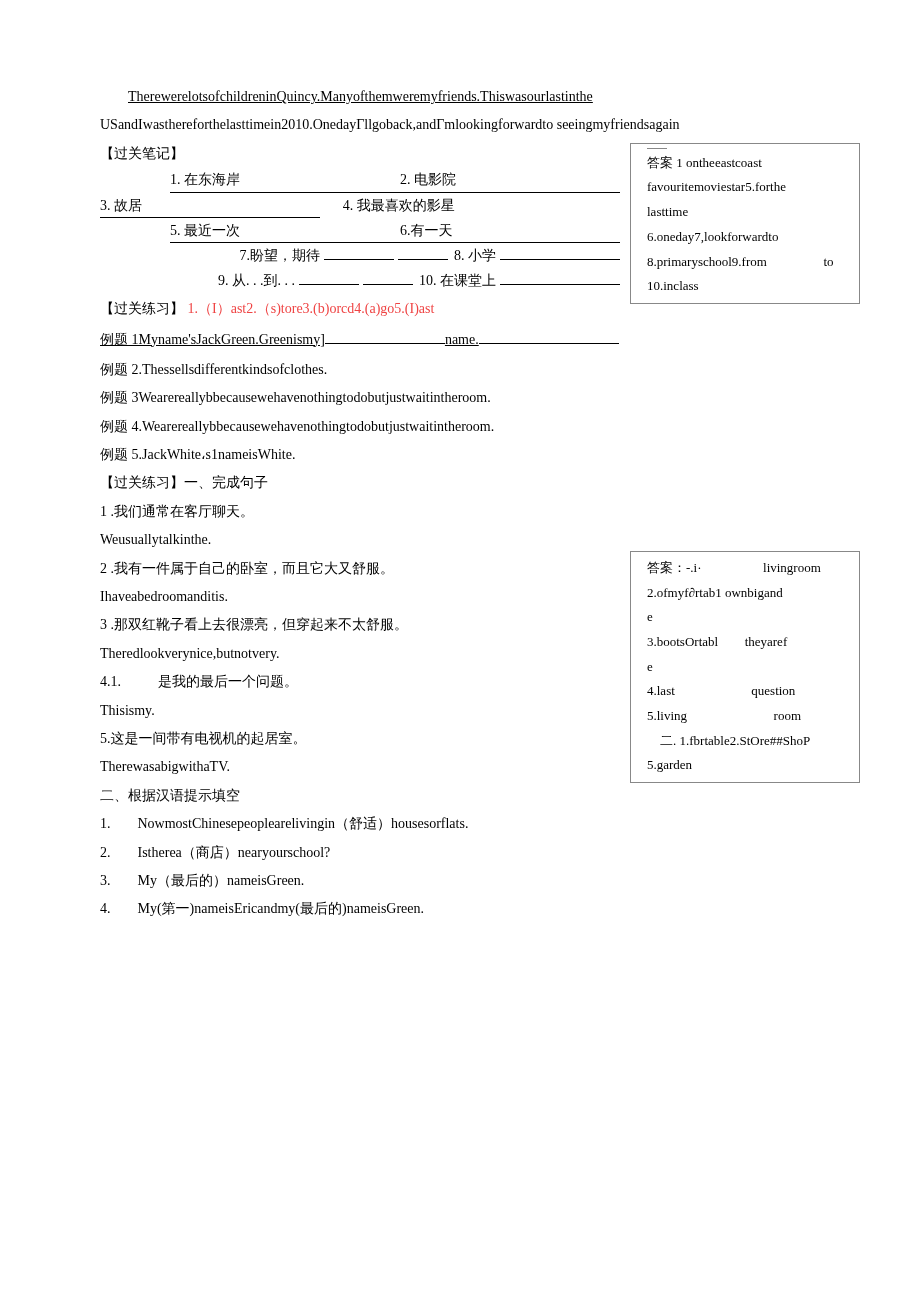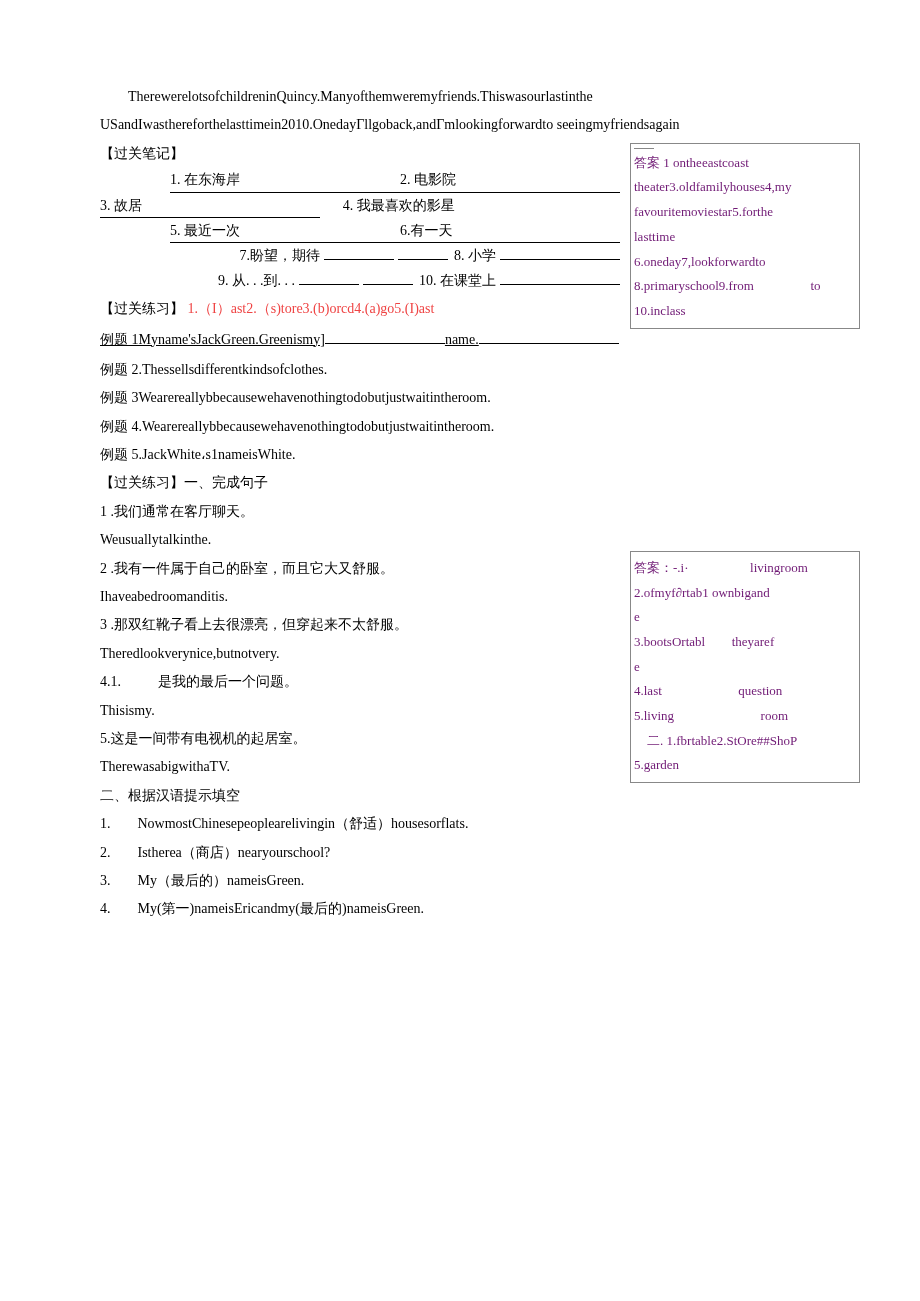--- a/index.html
+++ b/index.html
@@ -7,40 +7,41 @@
     font-size: 14px;
     line-height: 1.6;
     margin: 0;
     padding: 80px 100px 60px 100px;
     width: 920px;
     box-sizing: border-box;
     color: #000;
   }
   .indent {
     text-indent: 2em;
+    text-decoration: underline;
   }
   .para {
     margin: 6px 0;
   }
   .section-label {
     margin: 4px 0;
   }
   .container {
     position: relative;
   }
   .main-col {
     width: 520px;
   }
   .answer-box {
     position: absolute;
     right: -40px;
     width: 230px;
     border: 1px solid #888;
-    padding: 4px 3px;
-    color: #701a75;
+    padding: 4px 16px;
+    color: #000000;
     font-size: 13px;
     line-height: 1.9;
     box-sizing: border-box;
   }
   .answer-box .top-dash {
     border-top: 1px solid #888;
     width: 20px;
     margin-bottom: 2px;
   }
   .blank {
@@ -80,21 +81,20 @@
 
 <div class="container">
 
   <p class="para indent">TherewerelotsofchildreninQuincy.Manyofthemweremyfriends.Thiswasourlastinthe</p>
   <p class="para">USandIwasthereforthelasttimein2010.OnedayΓllgoback,andΓmlookingforwardto seeingmyfriendsagain</p>
 
   <div style="position:relative;">
     <div class="answer-box" style="top:0;">
       <div class="top-dash"></div>
       <div>答案 1 ontheeastcoast</div>
-      <div>theater3.oldfamilyhouses4,my</div>
       <div>favouritemoviestar5.forthe</div>
       <div>lasttime</div>
       <div>6.oneday7,lookforwardto</div>
       <div>
         <span>8.primaryschool9.from</span>
         <span class="gap" style="width:50px;"></span>
         <span>to</span>
       </div>
       <div>10.inclass</div>
     </div>

